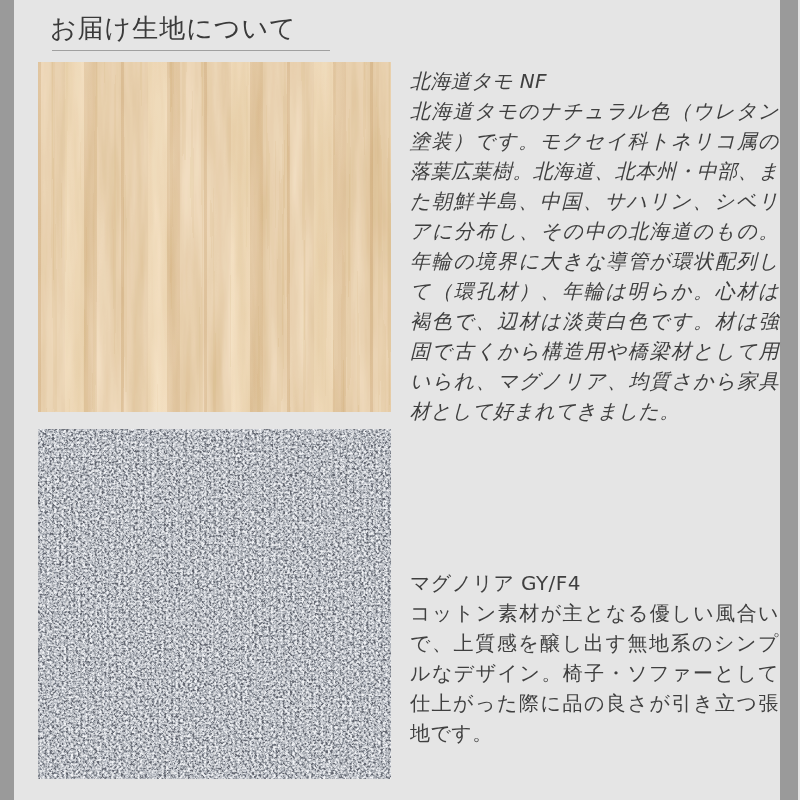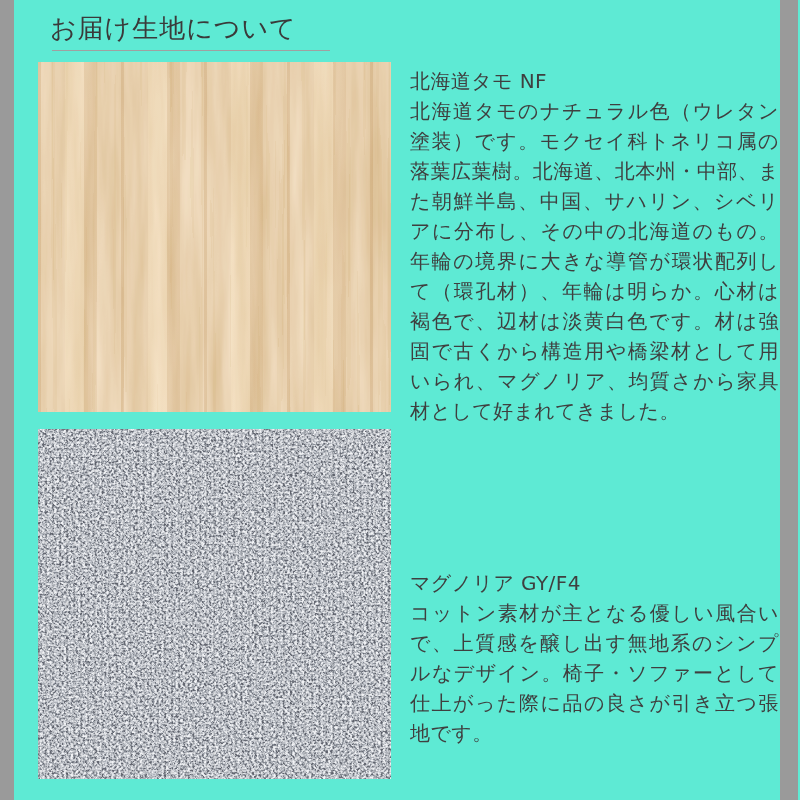--- a/index.html
+++ b/index.html
@@ -5,21 +5,21 @@
   html, body {
     margin: 0;
     padding: 0;
     background: #ffffff;
     font-family: "DejaVu Sans", sans-serif;
   }
   .canvas {
     position: relative;
     width: 800px;
     height: 800px;
-    background: #5eead4;
+    background: #e5e5e5;
     overflow: hidden;
   }
   .edge-bar {
     position: absolute;
     top: 0;
     height: 800px;
     background: #9a9a9a;
   }
   .edge-left  { left: 0; width: 14px; }
   .edge-right { right: 2px; width: 18px; }
@@ -77,21 +77,21 @@
   .material-text {
     position: absolute;
     left: 410px;
     width: 369px;
     font-size: 20px;
     line-height: 30px;
     letter-spacing: 0.4px;
     color: #3f3f3f;
     text-align: justify;
   }
-  .text-wood   { top: 66px; }
+  .text-wood   { top: 66px; font-style: italic; }
   .text-fabric { top: 530px; margin-top: 38px; }
 </style>
 </head>
 <body>
 
 <div class="canvas">
 
   <div class="edge-bar edge-left"></div>
   <div class="edge-bar edge-right"></div>
 

